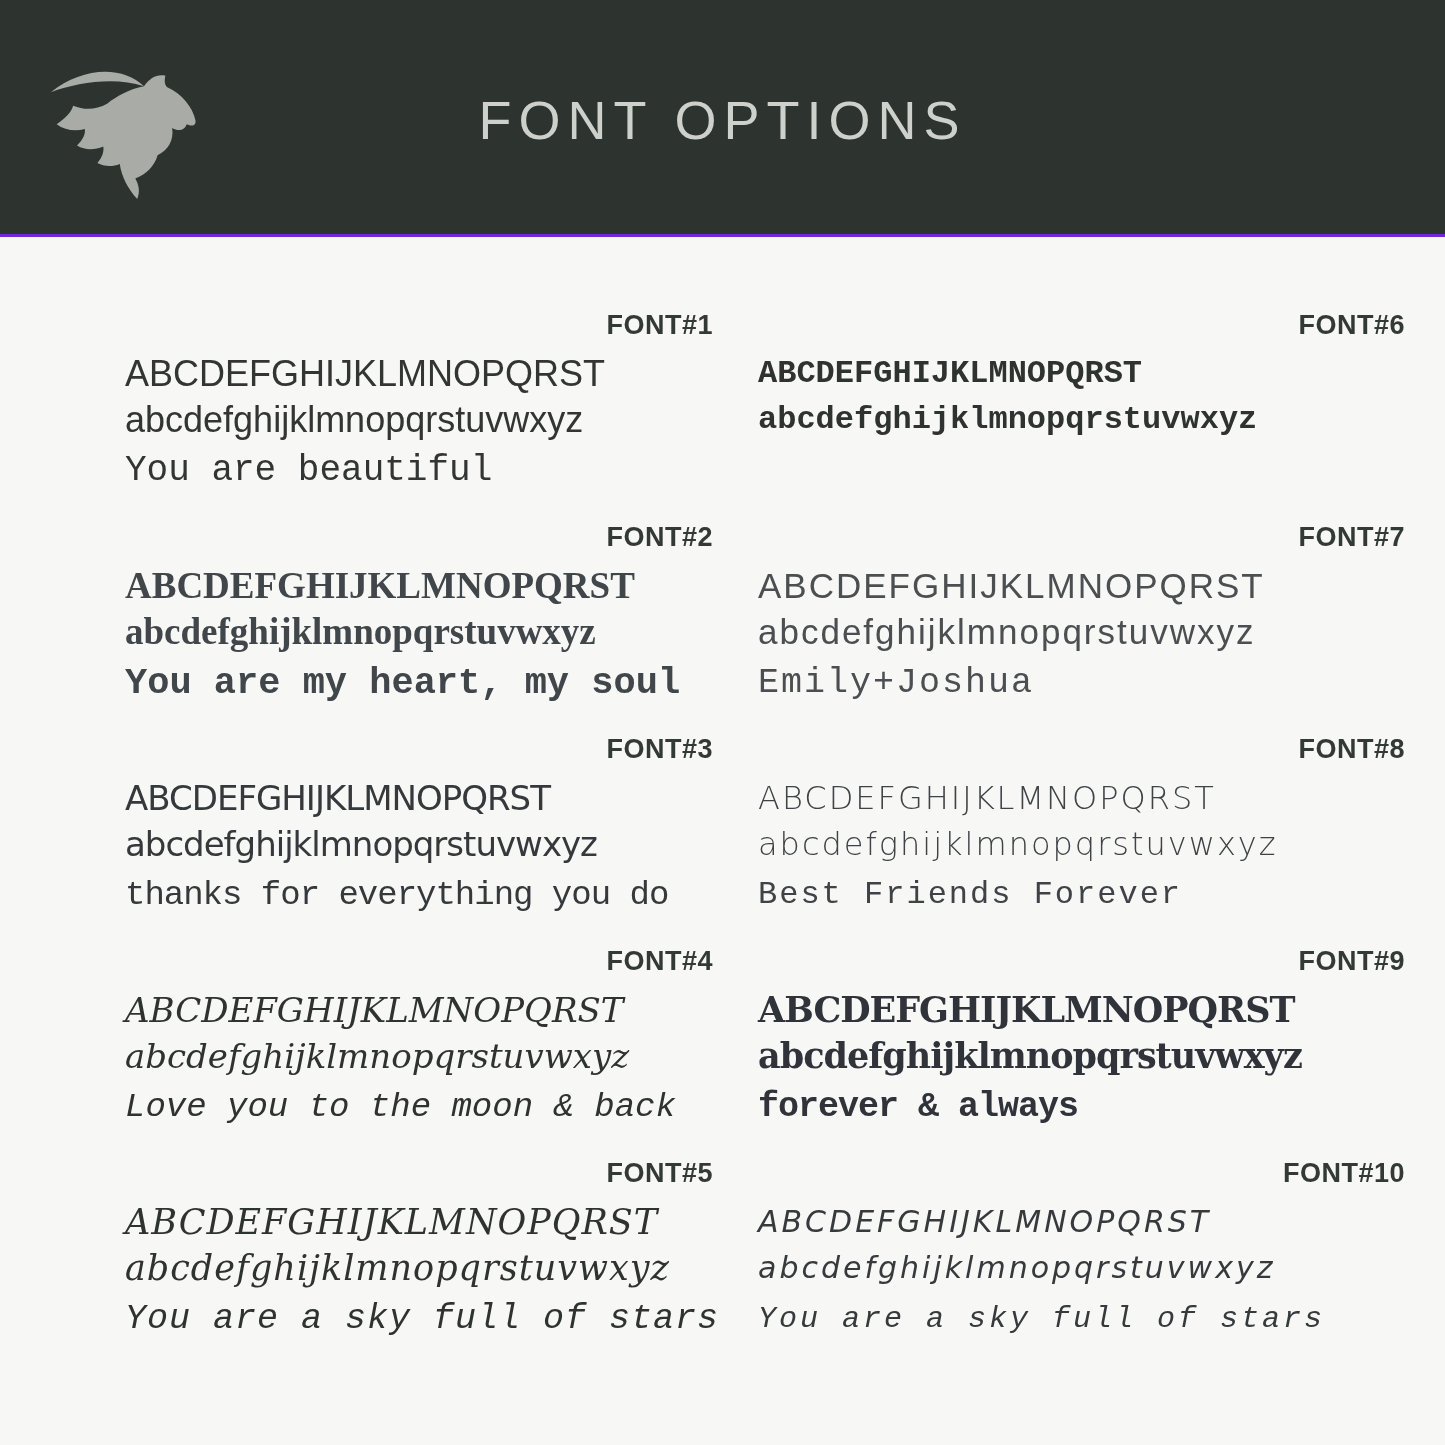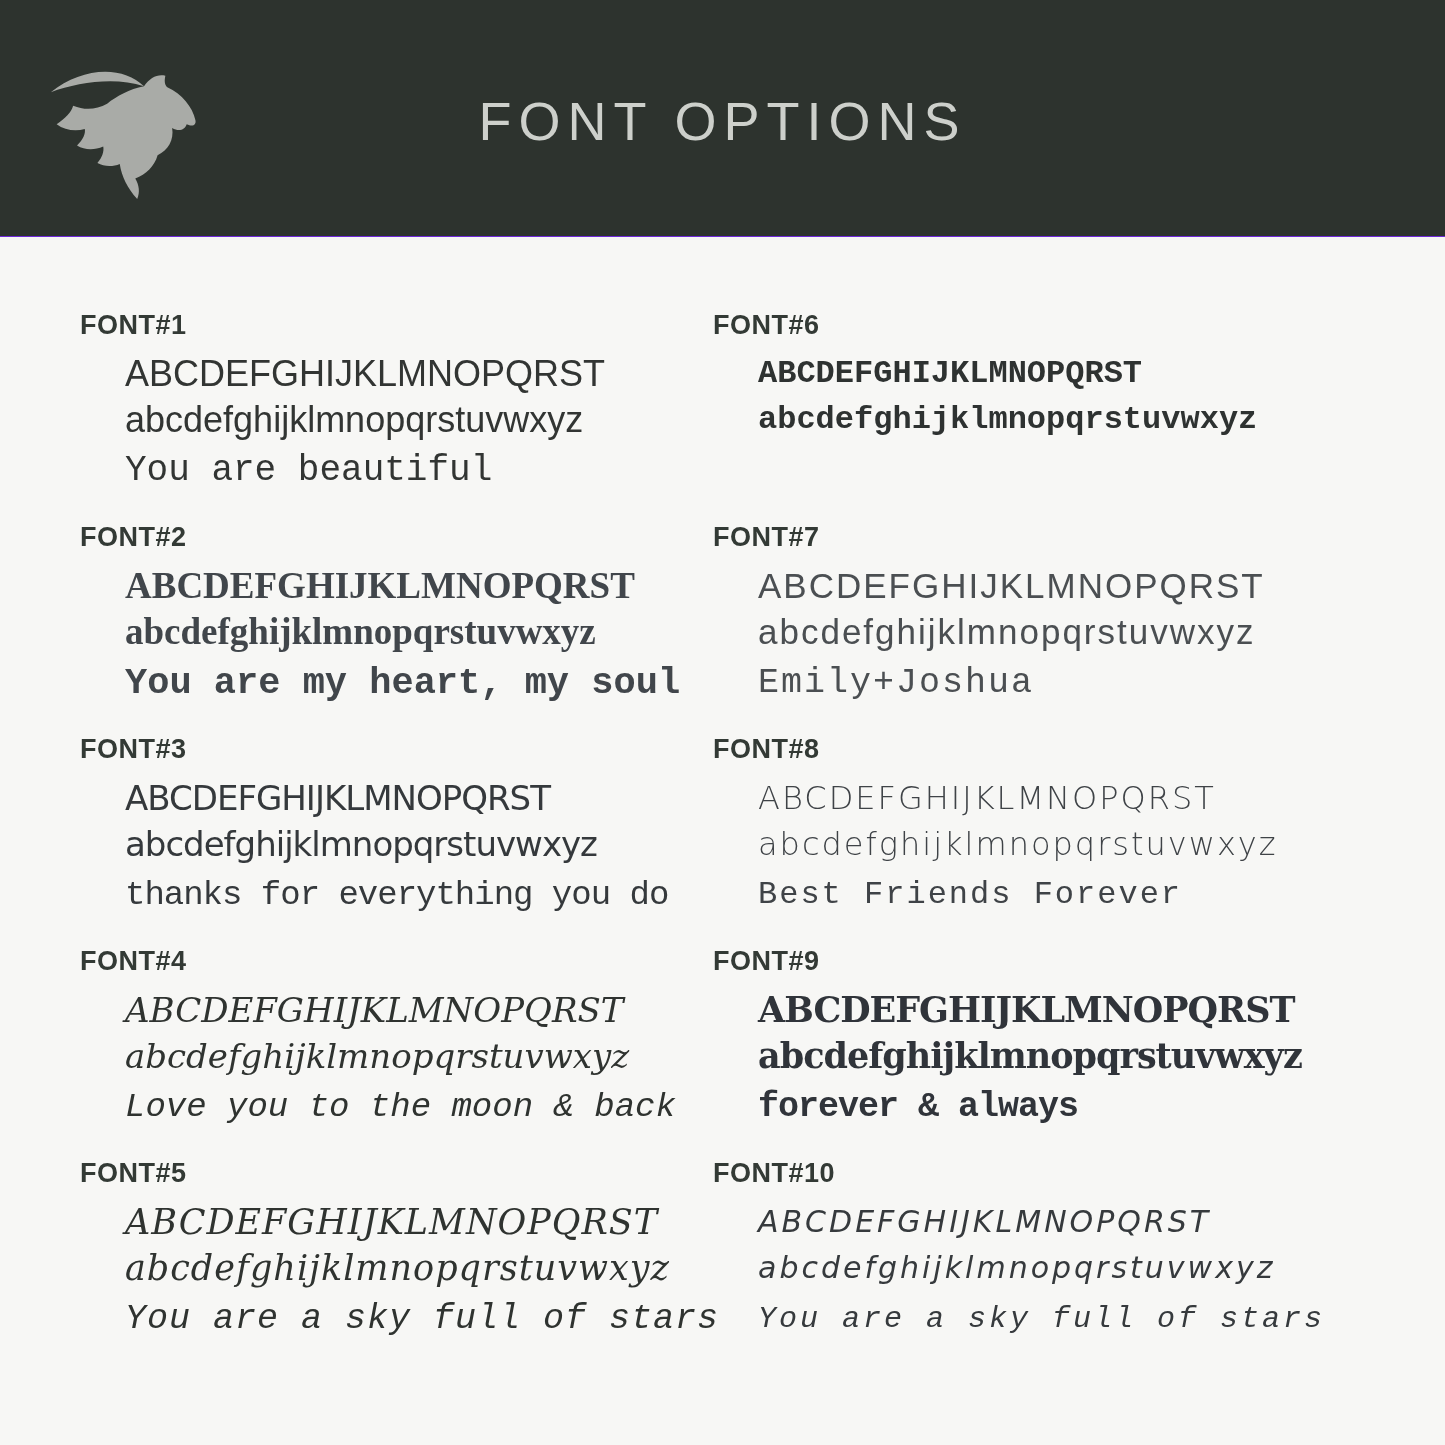--- a/index.html
+++ b/index.html
@@ -11,21 +11,21 @@
     font-family: "Liberation Sans", sans-serif;
     overflow: hidden;
   }
 
   
   .header {
     position: relative;
     width: 100%;
     height: 237px;
     background: #2d332e;
-    border-bottom: 1px solid #6d28d9;
+    border-bottom: 3px solid #6d28d9;
     box-sizing: border-box;
     display: flex;
     align-items: center;
     justify-content: center;
   }
   .logo {
     position: absolute;
     left: 45px;
     top: 55px;
     width: 165px;
@@ -50,20 +50,21 @@
     grid-auto-flow: column;
   }
   .font-block { overflow: visible; }
   .font-label {
     margin: 0 0 10px 0;
     font-family: "Liberation Sans", sans-serif;
     font-weight: 700;
     font-size: 27px;
     letter-spacing: 0.5px;
     color: #333a35;
+    text-align: right;
   }
   .font-lines { margin-left: 45px; color: #363a38; }
   .line { line-height: 46px; white-space: nowrap; }
   .phrase { margin-top: 5px; font-family: Liberation Mono, monospace; }
 
   
   .fs1  { font-family: "Liberation Sans", sans-serif; font-size: 36px; color: #323533; }
   .fs2  { font-family: "Liberation Serif", serif; font-weight: 700; font-size: 37px; color: #41464b; }
   .fs3  { font-family: "DejaVu Sans", sans-serif; font-size: 34px; letter-spacing: -1px; color: #35393c; }
   .fs4  { font-family: "DejaVu Serif", serif; font-style: italic; font-size: 34px; color: #2f3330; }

